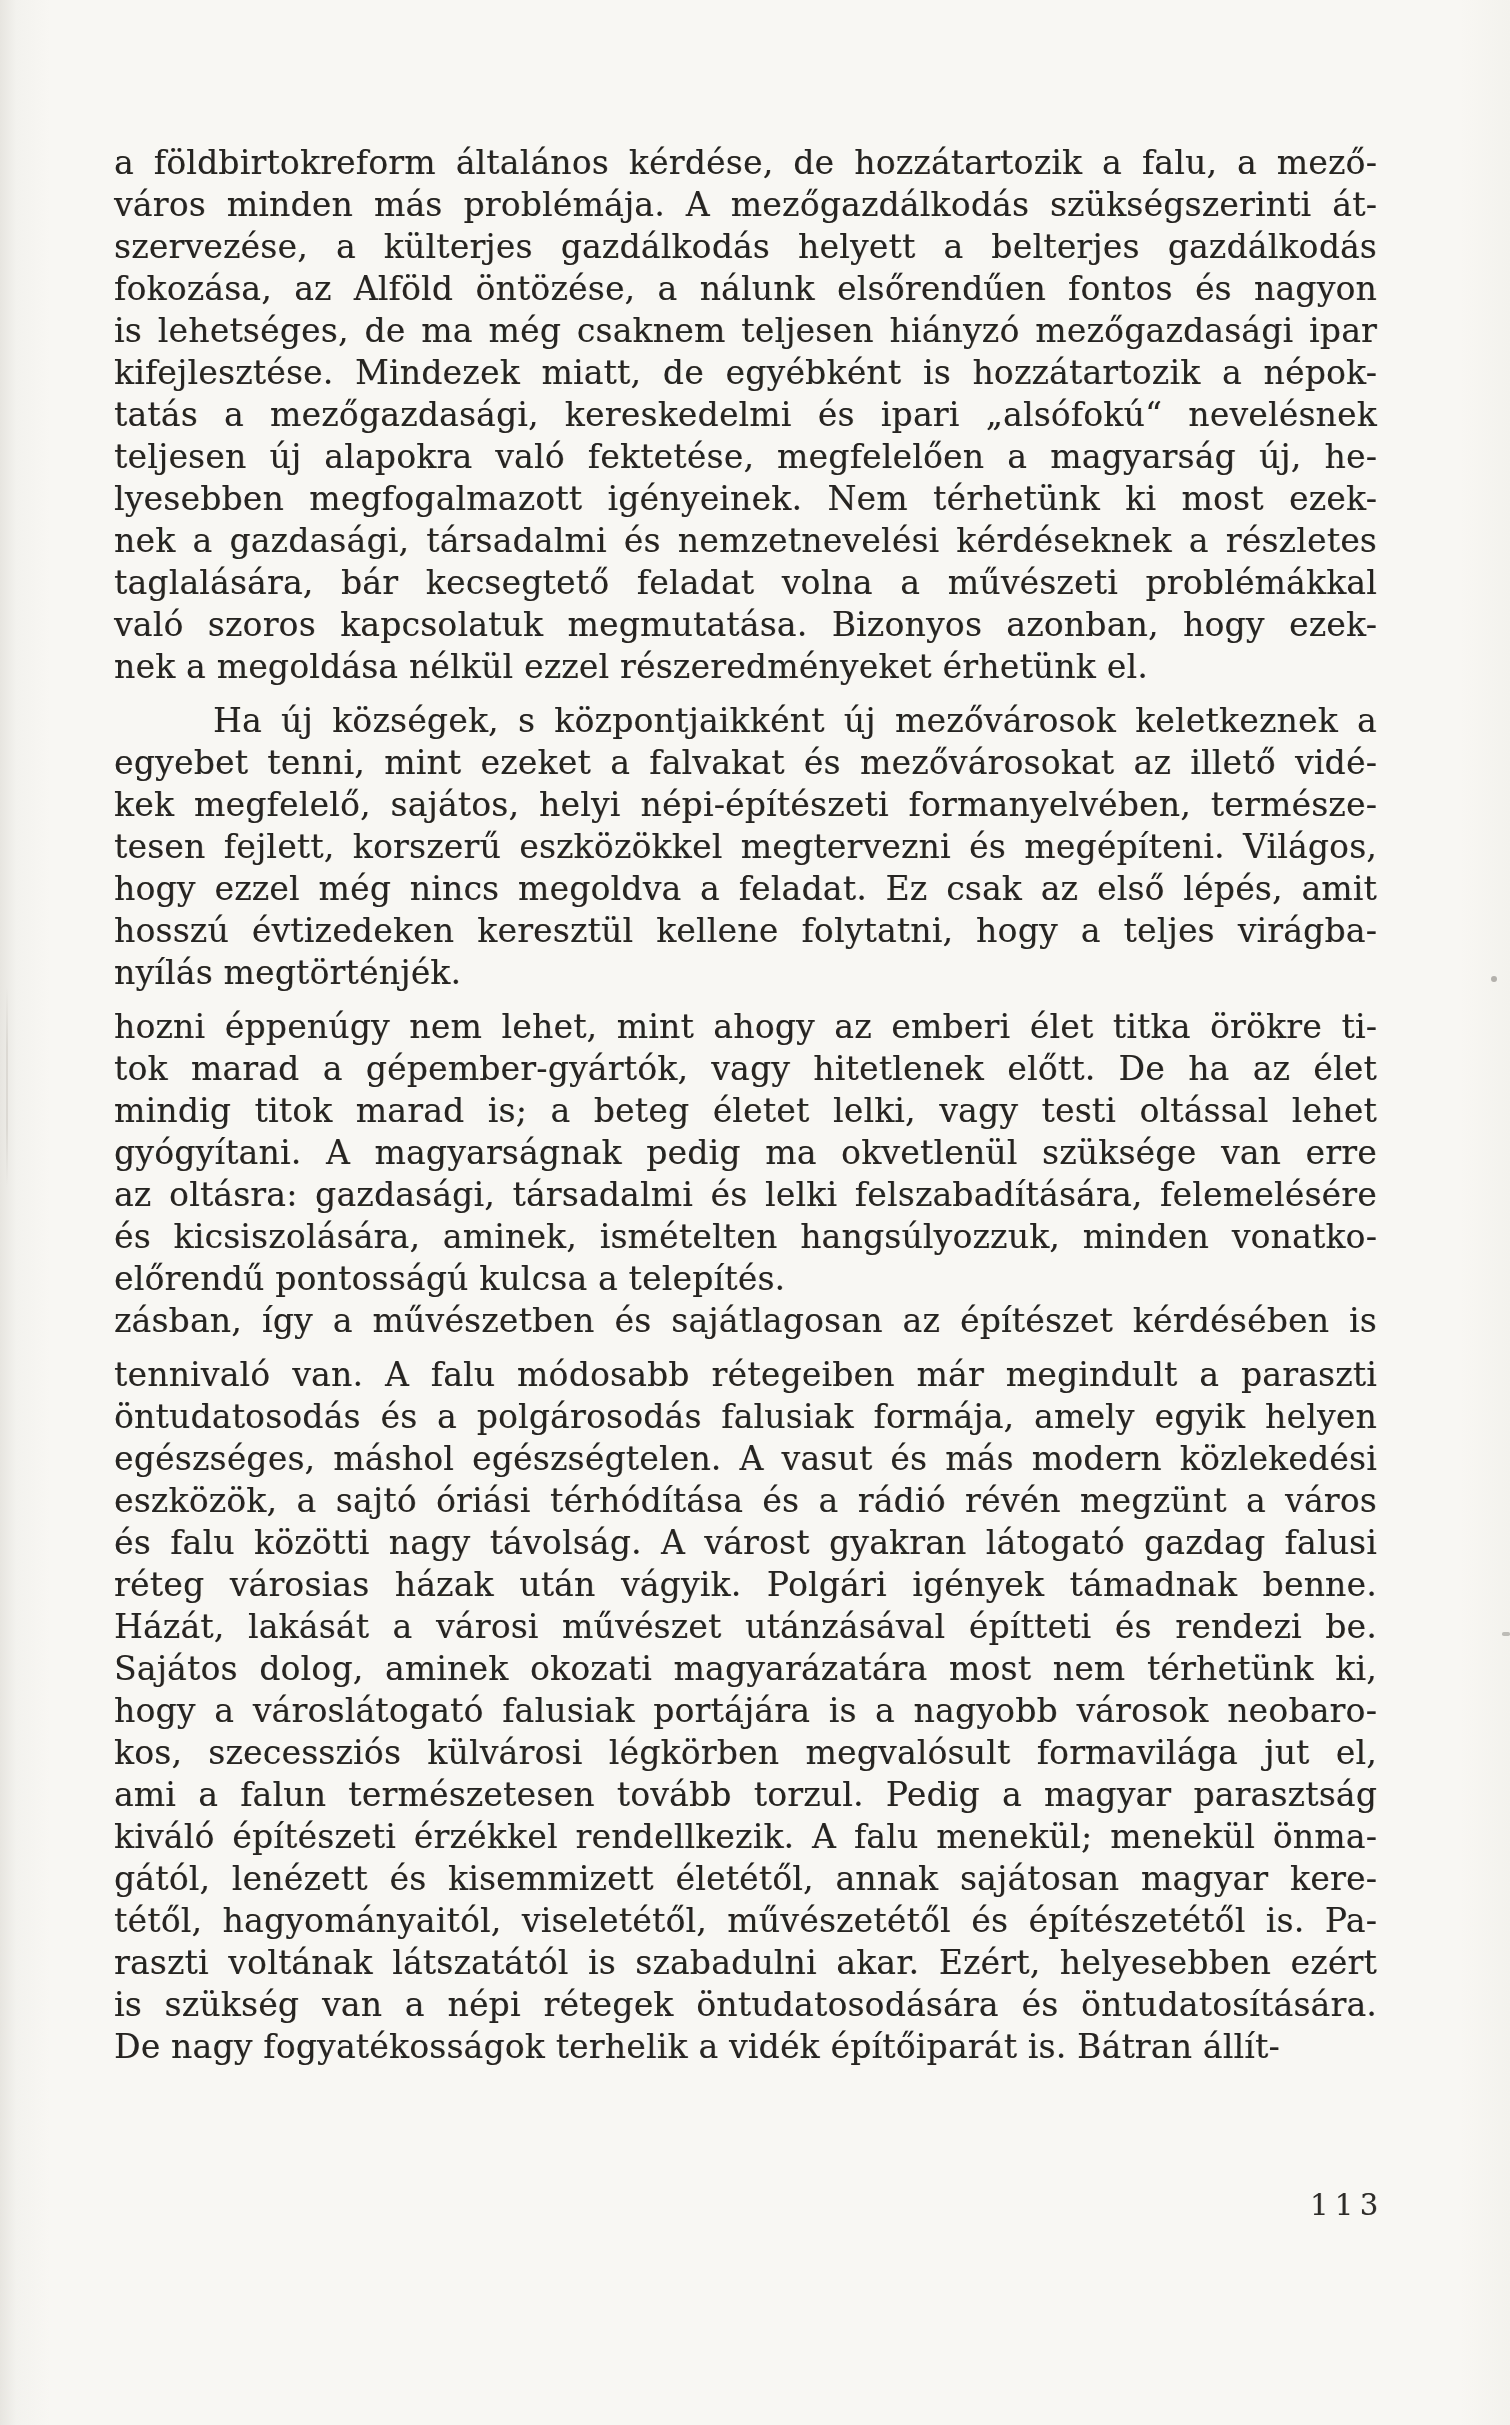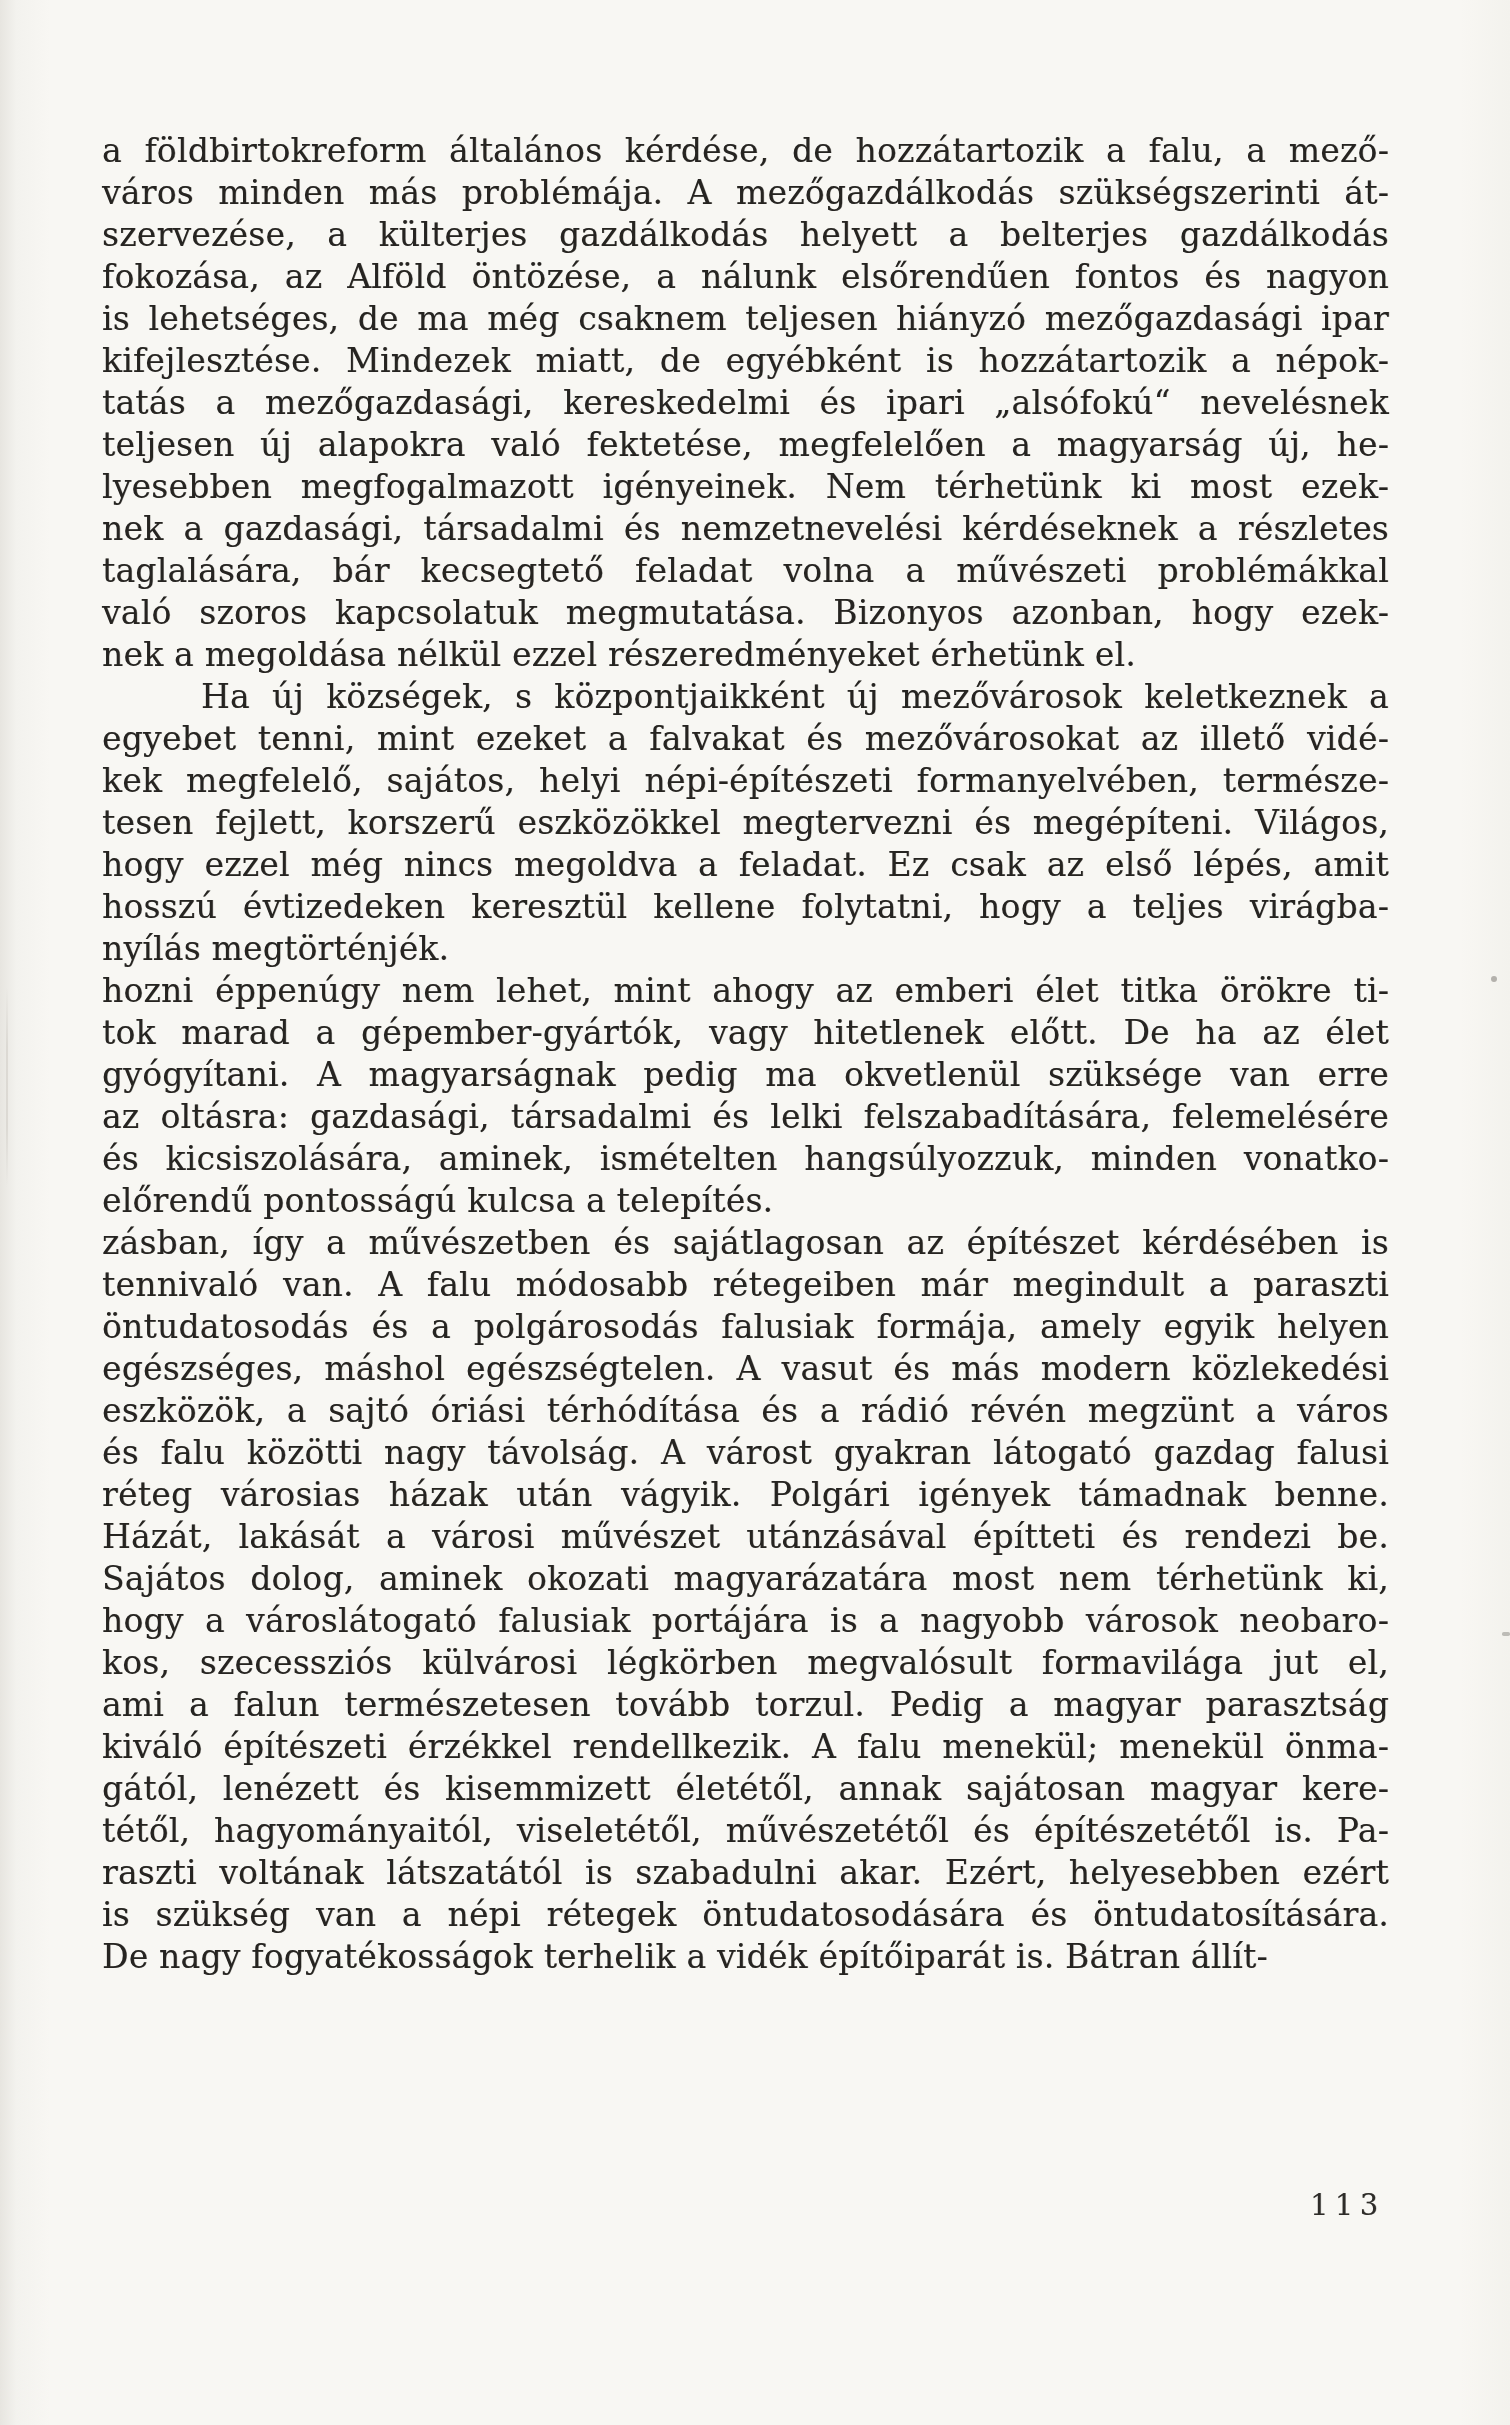--- a/index.html
+++ b/index.html
@@ -20,21 +20,21 @@
     position: absolute;
     left: 102px;
     top: 130px;
     width: 1287px;
     font-size: 33px;
     line-height: 42px;
     color: #262421;
     text-shadow: 0.5px 0.4px 0px rgba(45, 42, 38, 0.38);
     letter-spacing: 0.2px;
   }
-  .paragraph { margin: 0; }
+  .paragraph { margin: 12px; }
   .text-line {
     text-align: justify;
     text-align-last: justify;
     white-space: normal;
     height: 42px;
     overflow: visible;
   }
   .text-line.first-of-indented {
     padding-left: 99px;
   }
@@ -90,20 +90,21 @@
       <div class="text-line">egyebet tenni, mint ezeket a falvakat és mezővárosokat az illető vidé-</div>
       <div class="text-line">kek megfelelő, sajátos, helyi népi-építészeti formanyelvében, természe-</div>
       <div class="text-line">tesen fejlett, korszerű eszközökkel megtervezni és megépíteni. Világos,</div>
       <div class="text-line">hogy ezzel még nincs megoldva a feladat. Ez csak az első lépés, amit</div>
       <div class="text-line">hosszú évtizedeken keresztül kellene folytatni, hogy a teljes virágba-</div>
       <div class="text-line last-of-paragraph">nyílás megtörténjék.</div>
     </div>
     <div class="paragraph">
       <div class="text-line">hozni éppenúgy nem lehet, mint ahogy az emberi élet titka örökre ti-</div>
       <div class="text-line">tok marad a gépember-gyártók, vagy hitetlenek előtt. De ha az élet</div>
+      <div class="text-line">mindig titok marad is; a beteg életet lelki, vagy testi oltással lehet</div>
       <div class="text-line">gyógyítani. A magyarságnak pedig ma okvetlenül szüksége van erre</div>
       <div class="text-line">az oltásra: gazdasági, társadalmi és lelki felszabadítására, felemelésére</div>
       <div class="text-line">és kicsiszolására, aminek, ismételten hangsúlyozzuk, minden vonatko-</div>
       <div class="text-line last-of-paragraph">előrendű pontosságú kulcsa a telepítés.</div>
       <div class="text-line">zásban, így a művészetben és sajátlagosan az építészet kérdésében is</div>
     </div>
     <div class="paragraph">
       <div class="text-line">tennivaló van. A falu módosabb rétegeiben már megindult a paraszti</div>
       <div class="text-line">öntudatosodás és a polgárosodás falusiak formája, amely egyik helyen</div>
       <div class="text-line">egészséges, máshol egészségtelen. A vasut és más modern közlekedési</div>

